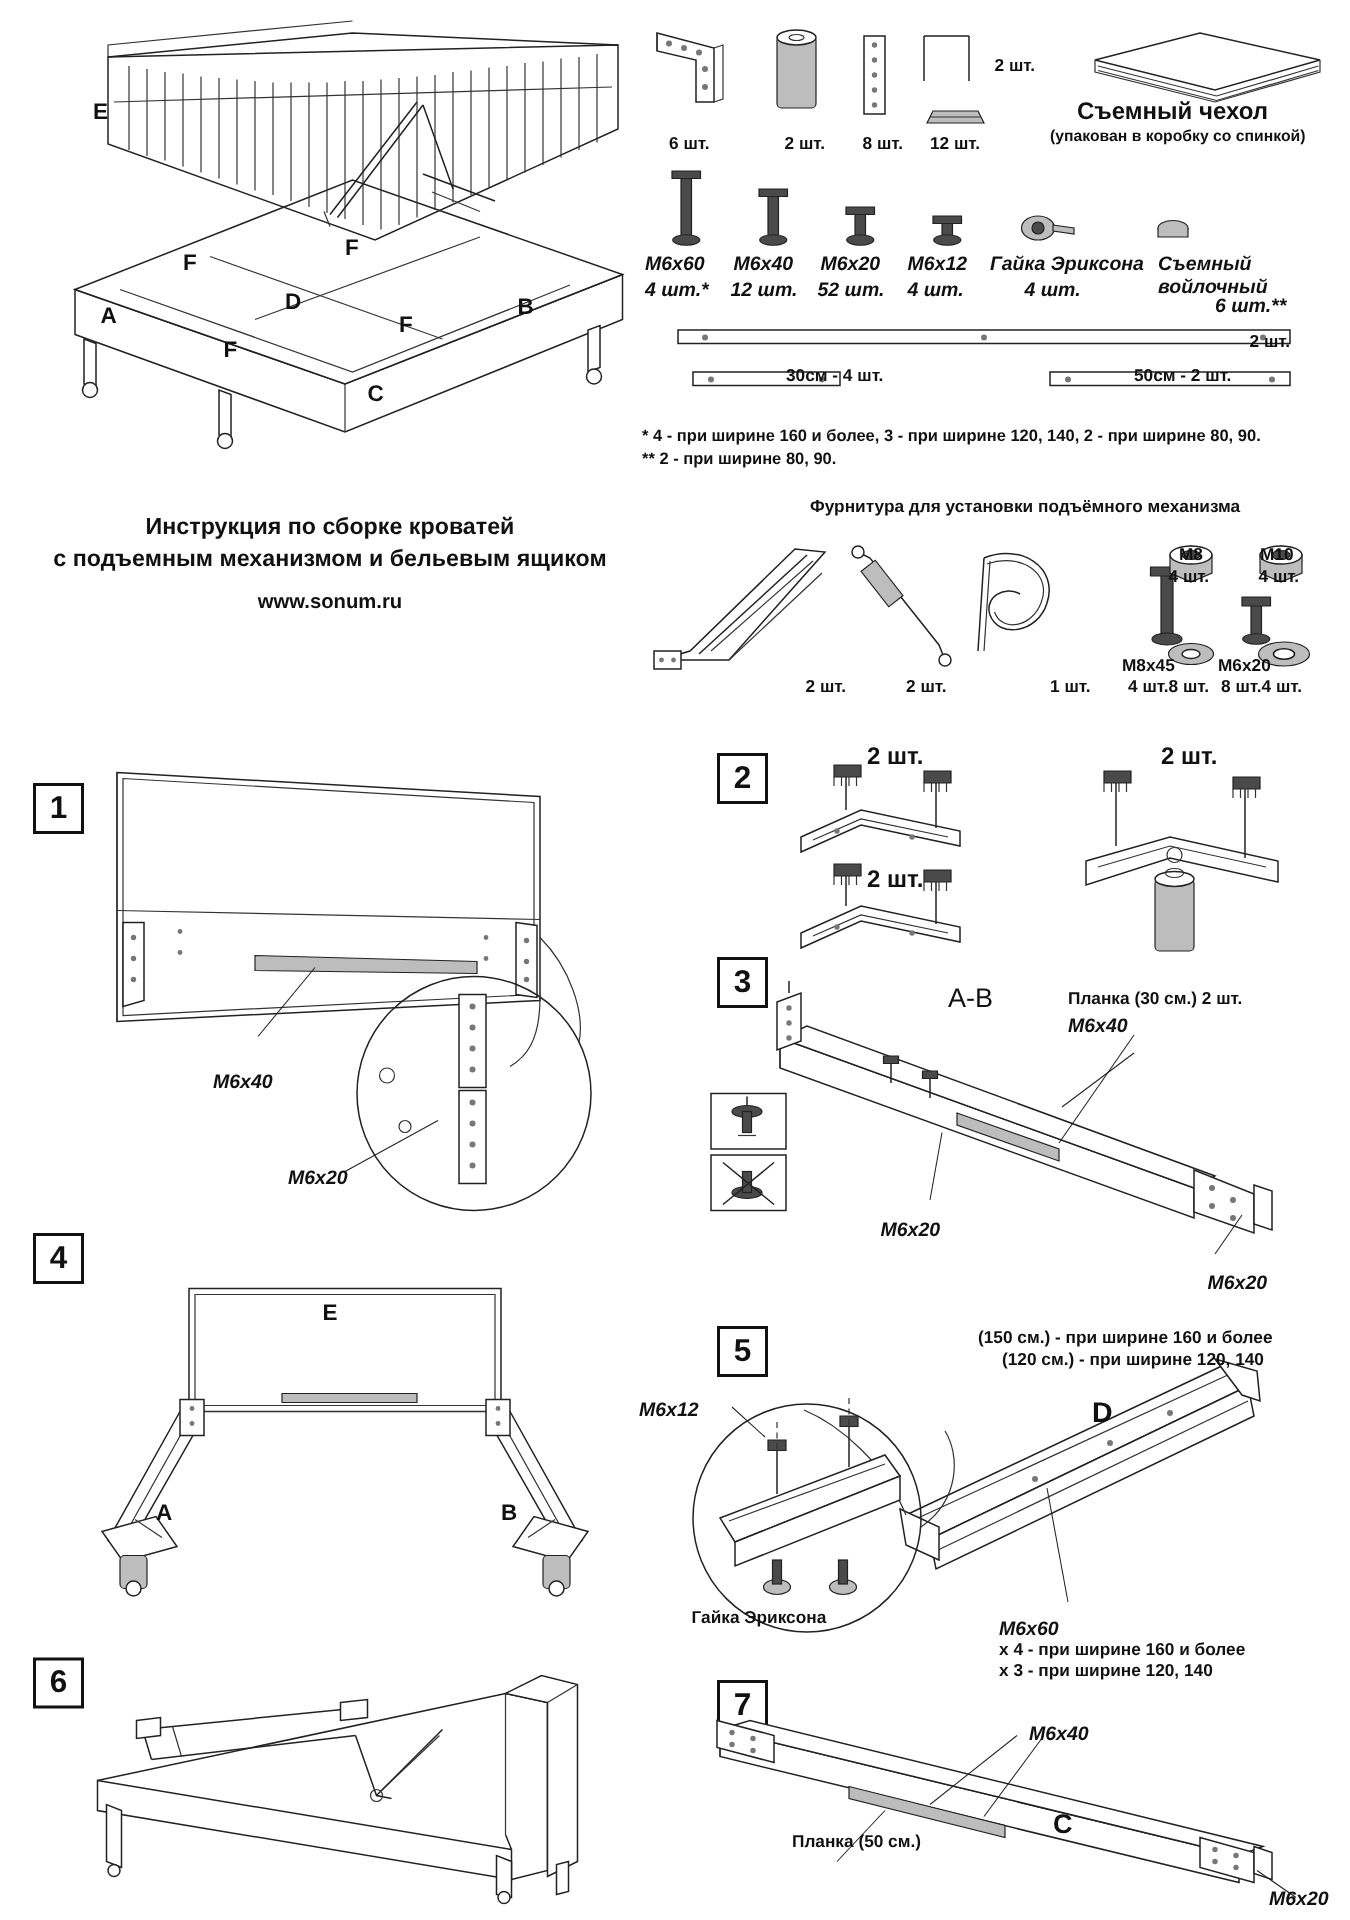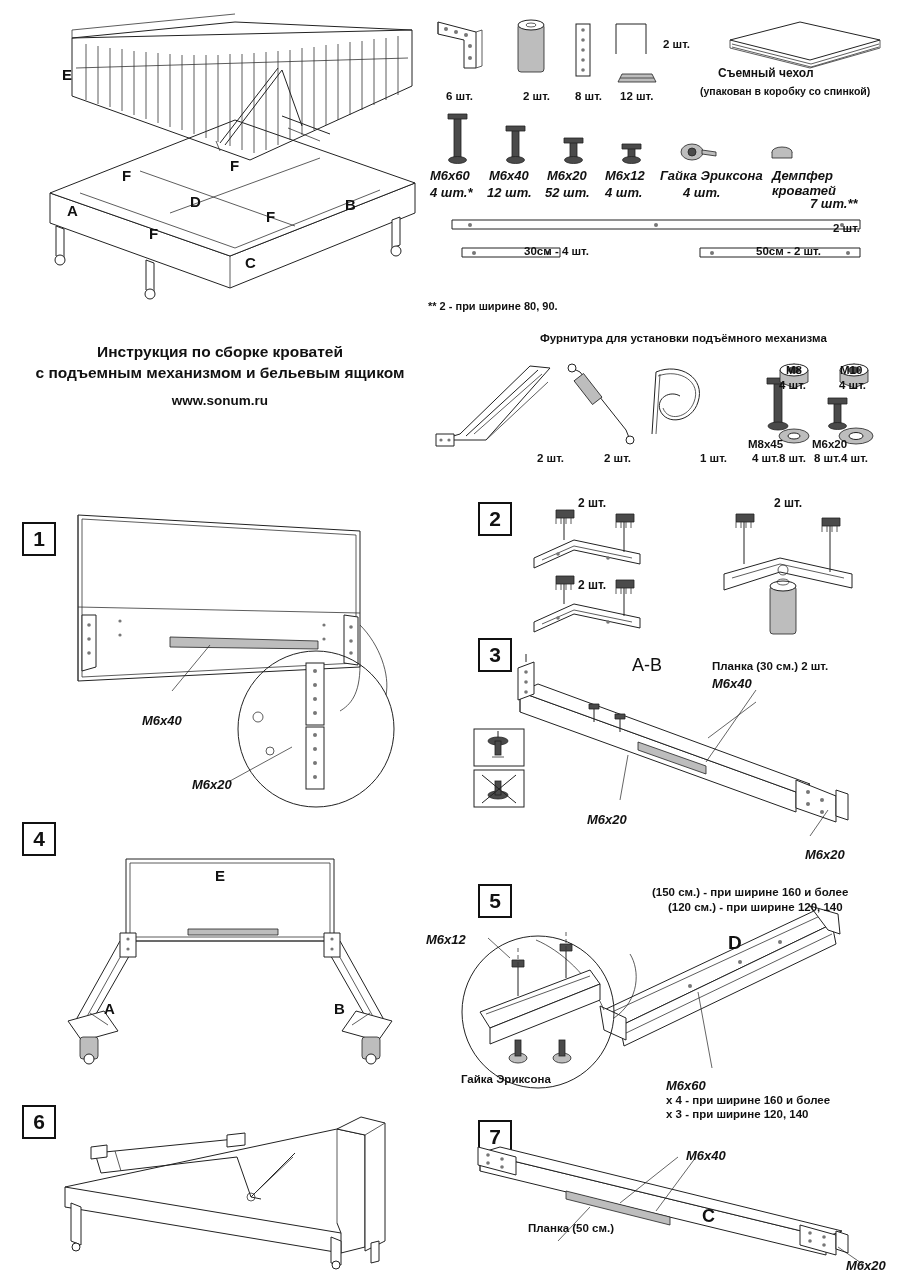--- a/index.html
+++ b/index.html
@@ -10,21 +10,21 @@
   .stroke{fill:none;stroke:#222;stroke-width:1;}
   .thin{fill:none;stroke:#333;stroke-width:.8;}
   .fillw{fill:#ffffff;stroke:#222;stroke-width:1;}
   .filld{fill:#4a4a4a;stroke:#222;stroke-width:.8;}
   .fillm{fill:#bdbdbd;stroke:#222;stroke-width:.8;}
   .dash{fill:none;stroke:#333;stroke-width:.8;stroke-dasharray:4 3;}
   .boxnum{border:2px solid #111;width:30px;height:30px;display:flex;align-items:center;justify-content:center;font-size:21px;font-weight:bold;}
   .letter{font-size:15px;font-weight:bold;}
   .small{font-size:11.5px;font-weight:bold;}
   .med{font-size:13px;font-weight:bold;font-style:italic;}
-  .big{font-size:12px;font-weight:bold;}
+  .big{font-size:16px;font-weight:bold;}
   .title{font-size:15.5px;font-weight:bold;text-align:center;line-height:1.35;}
   .url{font-size:13.5px;font-weight:bold;text-align:center;}
   .note{font-size:11px;font-weight:bold;line-height:1.5;}
   .hairline{stroke:#222;stroke-width:.7;fill:none;}
 </style>
 </head>
 <body>
 
 <div class="page">
 
@@ -186,22 +186,22 @@
   <div class="abs med" style="left:430px;top:168px;">M6x60</div>
   <div class="abs med" style="left:430px;top:185px;">4 шт.*</div>
   <div class="abs med" style="left:489px;top:168px;">M6x40</div>
   <div class="abs med" style="left:487px;top:185px;">12 шт.</div>
   <div class="abs med" style="left:547px;top:168px;">M6x20</div>
   <div class="abs med" style="left:545px;top:185px;">52 шт.</div>
   <div class="abs med" style="left:605px;top:168px;">M6x12</div>
   <div class="abs med" style="left:605px;top:185px;">4 шт.</div>
   <div class="abs med" style="left:660px;top:168px;">Гайка Эриксона</div>
   <div class="abs med" style="left:683px;top:185px;">4 шт.</div>
-  <div class="abs med" style="left:772px;top:168px;">Демпфер кроватей</div>
-  <div class="abs med" style="left:810px;top:196px;">7 шт.**</div>
+  <div class="abs med" style="left:772px;top:168px;">Съемный войлочный</div>
+  <div class="abs med" style="left:810px;top:196px;">6 шт.**</div>
 
   <div class="abs" style="left:430px;top:215px;">
     <svg width="460" height="50" viewBox="0 0 460 50">
       <path class="fillw" d="M22 5 L430 5 L430 14 L22 14 Z"></path>
       <g fill="#777">
           <circle cx="40" cy="10" r="2"></circle>
           <circle cx="412" cy="10" r="2"></circle>
           <circle cx="226" cy="10" r="2"></circle>
         </g>
       <path class="fillw" d="M32 33 L130 33 L130 42 L32 42 Z"></path>
@@ -213,20 +213,21 @@
       <g fill="#777">
           <circle cx="282" cy="38" r="2"></circle>
           <circle cx="418" cy="38" r="2"></circle>
         </g>
     </svg>
   </div>
   <div class="abs small" style="left:833px;top:222px;">2 шт.</div>
   <div class="abs small" style="left:524px;top:245px;">30см - 4 шт.</div>
   <div class="abs small" style="left:756px;top:245px;">50см - 2 шт.</div>
 
+  <div class="abs note" style="left:428px;top:283px;width:470px;">* 4 - при ширине 160 и более, 3 - при ширине 120, 140, 2 - при ширине 80, 90.</div>
   <div class="abs note" style="left:428px;top:298px;width:470px;">** 2 - при ширине 80, 90.</div>
 
   <div class="abs" style="left:524px;top:332px;font-size:11.5px;font-weight:bold;margin-left:16px;">Фурнитура для установки подъёмного механизма</div>
 
   <div class="abs" style="left:430px;top:348px;">
     <svg width="460" height="110" viewBox="0 0 460 110">
 
       <path class="stroke" d="M10 92 L56 92 L120 20 L100 18 L30 86 Z"></path>
       <path class="stroke" d="M36 88 L108 22"></path>
       <path class="thin" d="M44 86 L112 26"></path>

